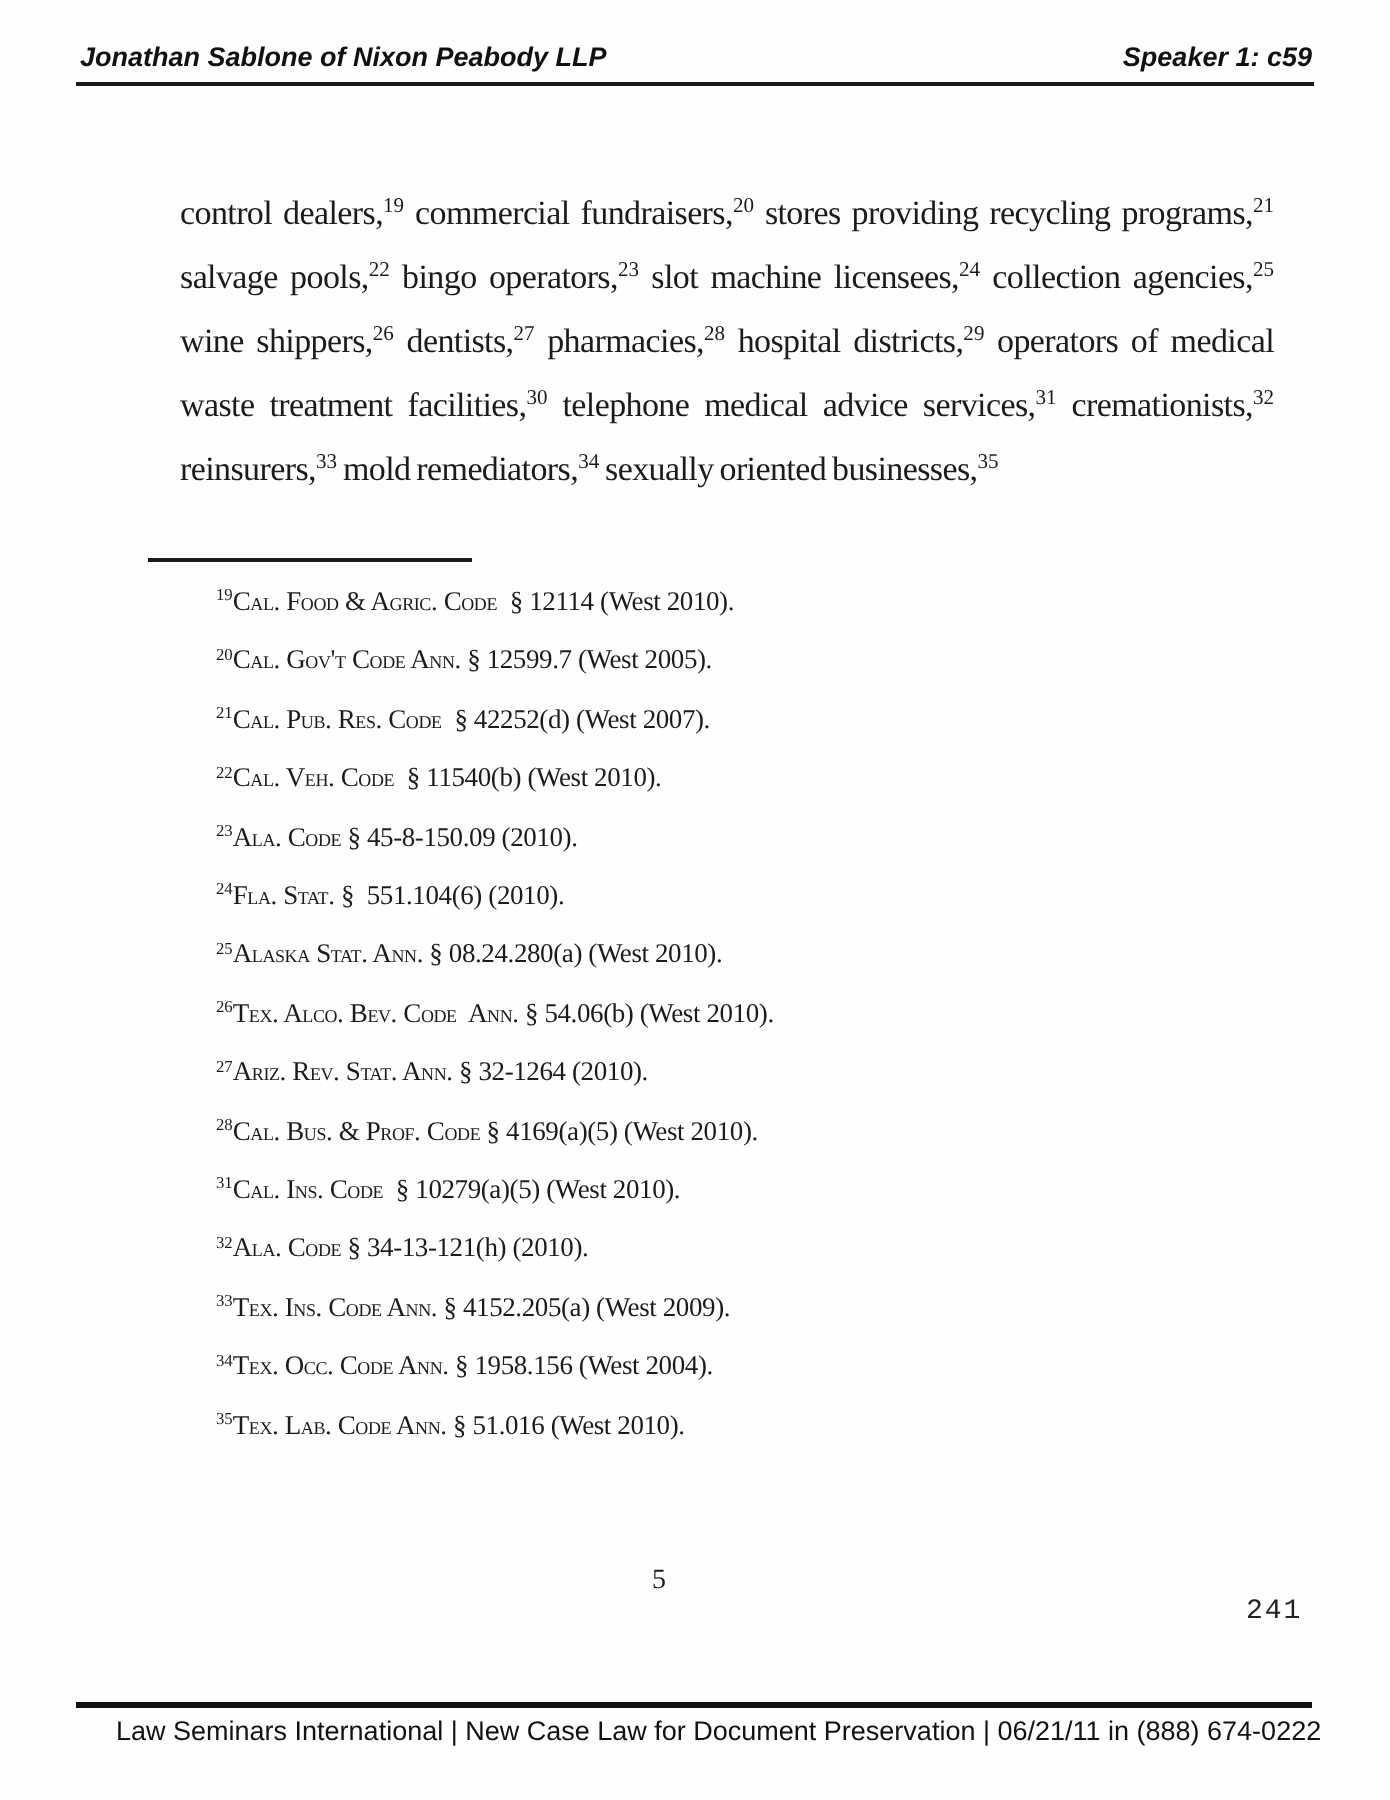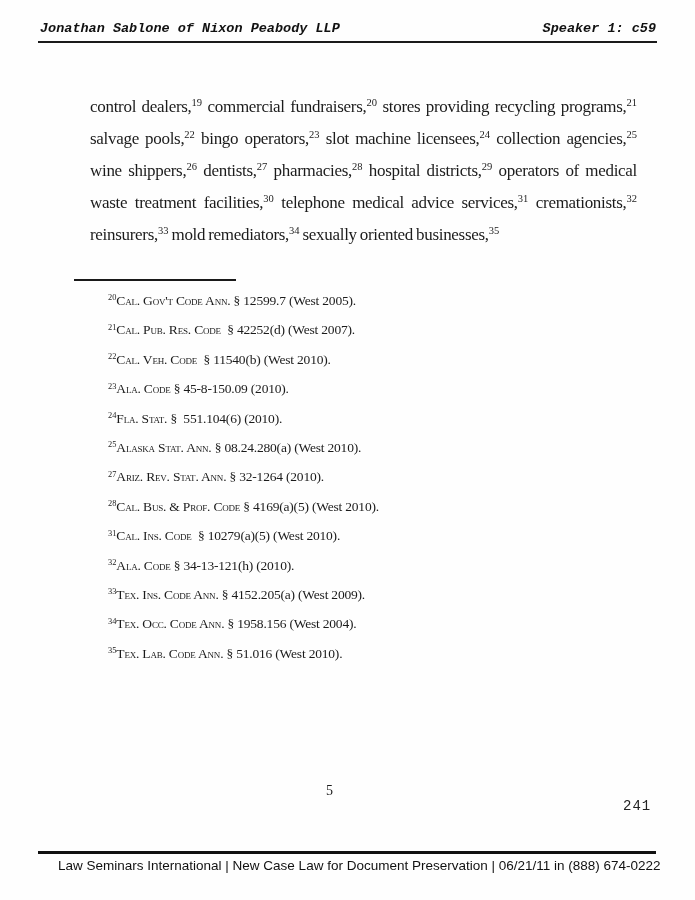--- a/index.html
+++ b/index.html
@@ -8,21 +8,21 @@
     width: 695px;
     height: 900px;
     background: #fefefe;
     overflow: hidden;
     color: #1b1b1b;
   }
   .header {
     position: absolute;
     top: 21px; left: 40px; width: 616px;
     display: flex; justify-content: space-between;
-    font-family: Liberation Mono, monospace;
+    font-family: Liberation Sans, sans-serif;
     font-style: italic; font-weight: bold;
     font-size: 13.5px; color: #111;
   }
   .header-rule {
     position: absolute; top: 41px; left: 38px;
     width: 619px; height: 2px; background: #1a1a1a;
   }
   .body-text {
     position: absolute; top: 76px; left: 75px; width: 547px;
     margin: 15px;
@@ -83,26 +83,28 @@
     <span>Jonathan Sablone of Nixon Peabody LLP</span>
     <span>Speaker 1: c59</span>
   </div>
   <div class="header-rule"></div>
 
   <p class="body-text">control dealers,<sup class="ref">19</sup> commercial fundraisers,<sup class="ref">20</sup> stores providing recycling programs,<sup class="ref">21</sup> salvage pools,<sup class="ref">22</sup> bingo operators,<sup class="ref">23</sup> slot machine licensees,<sup class="ref">24</sup> collection agencies,<sup class="ref">25</sup> wine shippers,<sup class="ref">26</sup> dentists,<sup class="ref">27</sup> pharmacies,<sup class="ref">28</sup> hospital districts,<sup class="ref">29</sup> operators of medical waste treatment facilities,<sup class="ref">30</sup> telephone medical advice services,<sup class="ref">31</sup> cremationists,<sup class="ref">32</sup> reinsurers,<sup class="ref">33</sup> mold remediators,<sup class="ref">34</sup> sexually oriented businesses,<sup class="ref">35</sup></p>
 
   <div class="footnote-rule"></div>
 
   <div class="footnotes">
+      <div class="footnote"><sup class="ref">19</sup><span class="sc">Cal. Food &amp; Agric. Code</span><span>  § 12114 (West 2010).</span></div>
       <div class="footnote"><sup class="ref">20</sup><span class="sc">Cal. Gov't Code Ann.</span><span> § 12599.7 (West 2005).</span></div>
       <div class="footnote"><sup class="ref">21</sup><span class="sc">Cal. Pub. Res. Code</span><span>  § 42252(d) (West 2007).</span></div>
       <div class="footnote"><sup class="ref">22</sup><span class="sc">Cal. Veh. Code</span><span>  § 11540(b) (West 2010).</span></div>
       <div class="footnote"><sup class="ref">23</sup><span class="sc">Ala. Code</span><span> § 45-8-150.09 (2010).</span></div>
       <div class="footnote"><sup class="ref">24</sup><span class="sc">Fla. Stat.</span><span> §  551.104(6) (2010).</span></div>
       <div class="footnote"><sup class="ref">25</sup><span class="sc">Alaska Stat. Ann.</span><span> § 08.24.280(a) (West 2010).</span></div>
+      <div class="footnote"><sup class="ref">26</sup><span class="sc">Tex. Alco. Bev. Code  Ann.</span><span> § 54.06(b) (West 2010).</span></div>
       <div class="footnote"><sup class="ref">27</sup><span class="sc">Ariz. Rev. Stat. Ann.</span><span> § 32-1264 (2010).</span></div>
       <div class="footnote"><sup class="ref">28</sup><span class="sc">Cal. Bus. &amp; Prof. Code</span><span> § 4169(a)(5) (West 2010).</span></div>
       <div class="footnote"><sup class="ref">31</sup><span class="sc">Cal. Ins. Code</span><span>  § 10279(a)(5) (West 2010).</span></div>
       <div class="footnote"><sup class="ref">32</sup><span class="sc">Ala. Code</span><span> § 34-13-121(h) (2010).</span></div>
       <div class="footnote"><sup class="ref">33</sup><span class="sc">Tex. Ins. Code Ann.</span><span> § 4152.205(a) (West 2009).</span></div>
       <div class="footnote"><sup class="ref">34</sup><span class="sc">Tex. Occ. Code Ann.</span><span> § 1958.156 (West 2004).</span></div>
       <div class="footnote"><sup class="ref">35</sup><span class="sc">Tex. Lab. Code Ann.</span><span> § 51.016 (West 2010).</span></div>
     </div>
 
   <div class="page-num">5</div>

